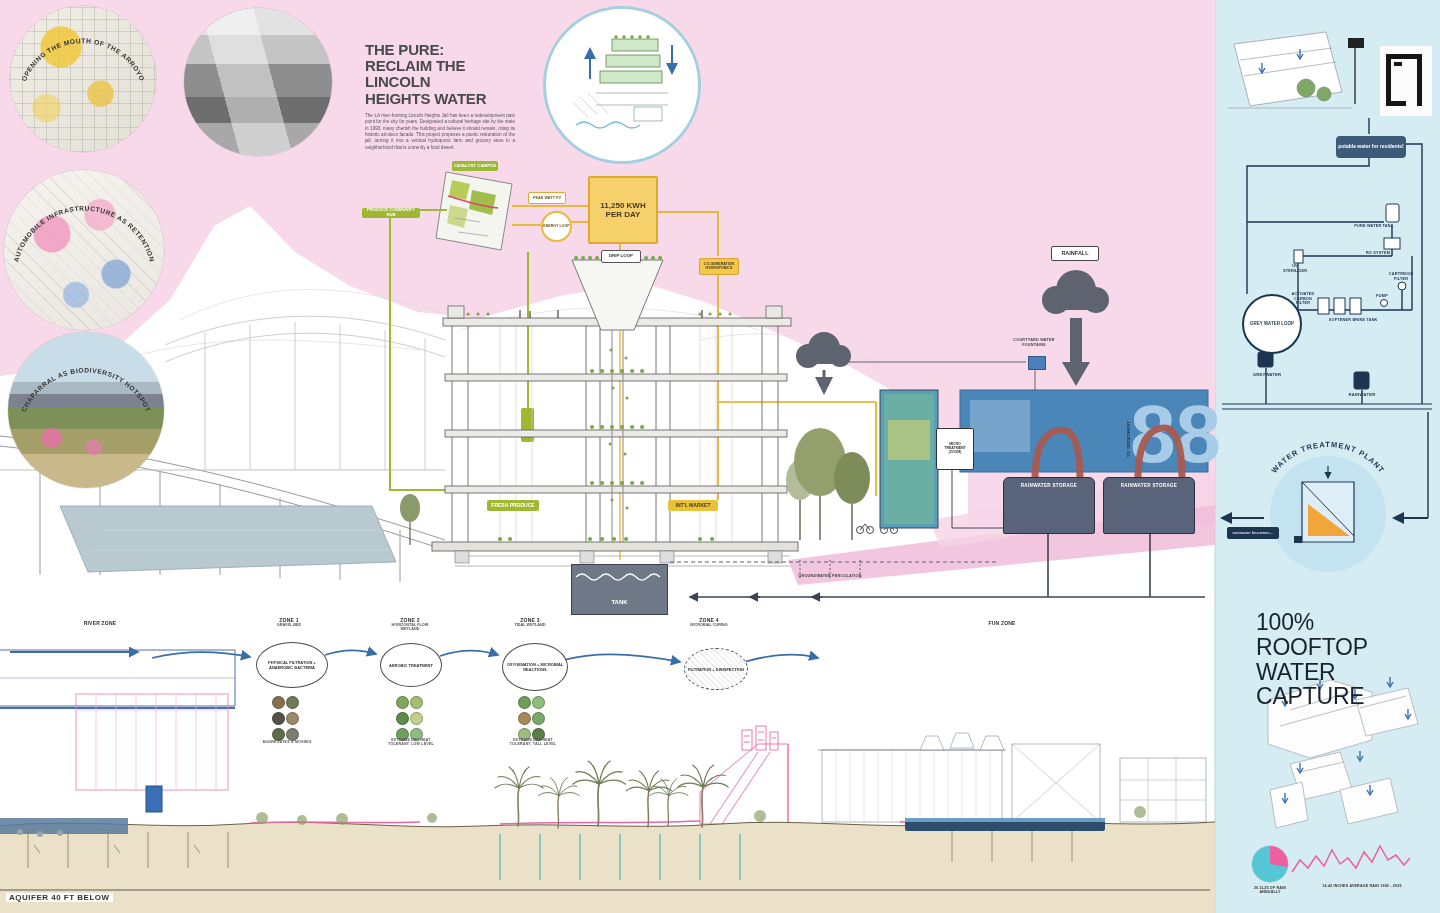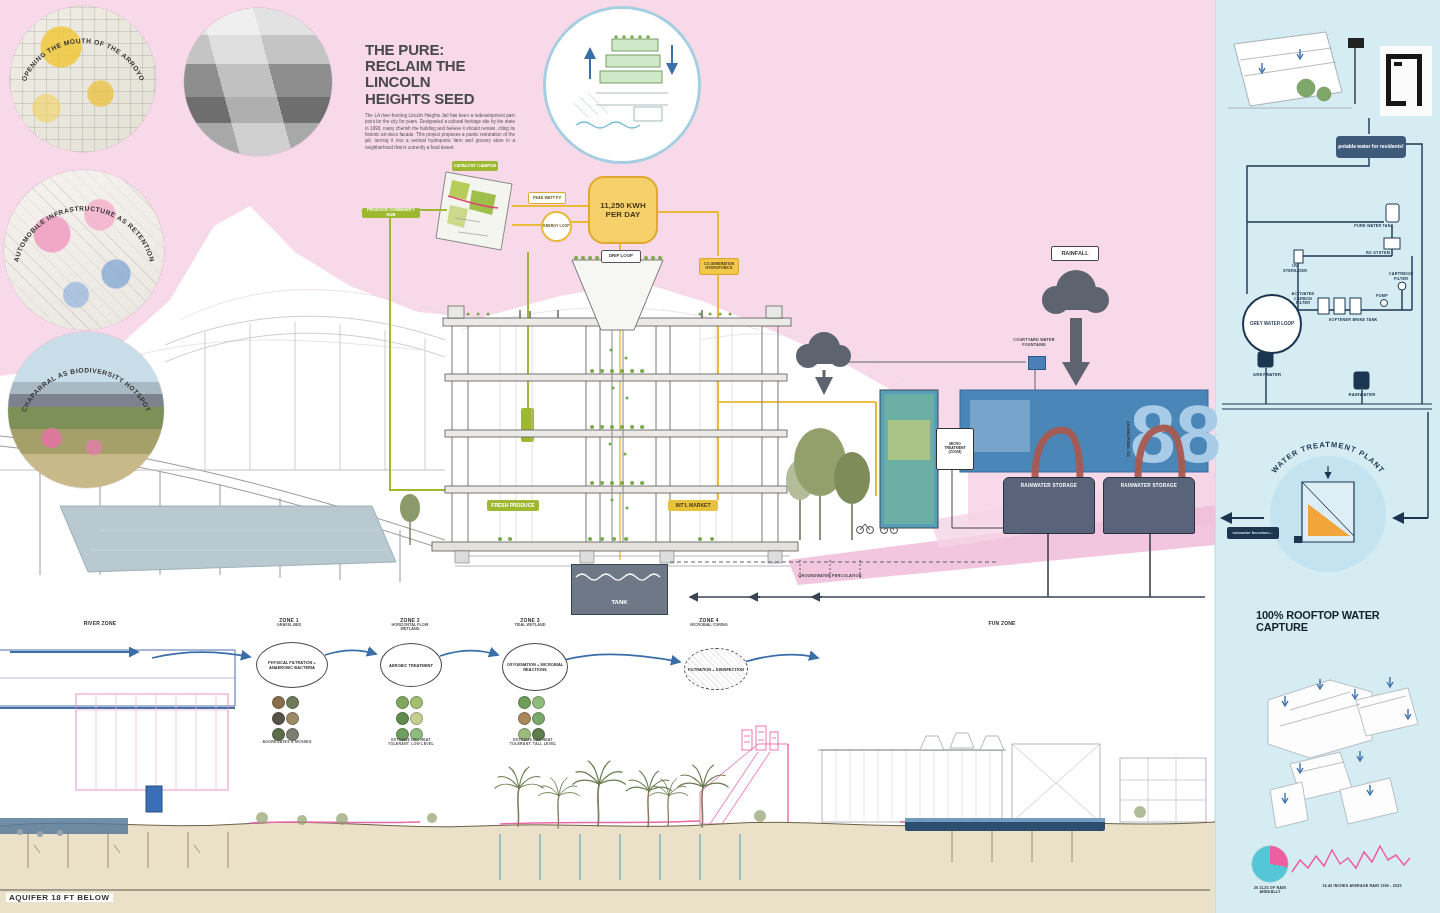--- a/index.html
+++ b/index.html
@@ -454,21 +454,21 @@
           <path id="arc4" d="M13,95 A66,66 0 0 1 143,95"></path>
         </defs>
     <text class="arct"><textPath href="#arc4" startOffset="50%">CHAPARRAL AS BIODIVERSITY HOTSPOT</textPath></text>
       </svg>
 </div>
 
 <div class="a" style="left:365px;top:42px;width:150px">
   <div style="font-size:15px;font-weight:900;color:#4a4a4a;letter-spacing:-.2px;line-height:1.08">
     <div>THE PURE:</div>
     <div>RECLAIM THE LINCOLN</div>
-    <div>HEIGHTS SEED</div>
+    <div>HEIGHTS WATER</div>
   </div>
   <div style="margin-top:6px;font-size:4.6px;color:#555;line-height:1.4;text-align:justify;font-weight:400">The LA river-fronting Lincoln Heights Jail has been a redevelopment pain point for the city for years. Designated a cultural heritage site by the state in 1993, many cherish the building and believe it should remain, citing its historic art-deco facade. This project proposes a poetic restoration of the jail, turning it into a vertical hydroponic farm and grocery store in a neighborhood that is currently a food desert.</div>
 </div>
 
 <div class="circle" style="left:543px;top:6px;width:152px;height:152px;background:#fff;border:3px solid #a5cfe0">
   <svg width="152" height="152" viewBox="0 0 152 152">
     <g stroke="#5a8a4a" stroke-width=".8">
       <rect x="66" y="30" width="46" height="12" fill="#cfe8c8"></rect>
       <rect x="60" y="46" width="54" height="12" fill="#cfe8c8"></rect>
       <rect x="54" y="62" width="62" height="12" fill="#cfe8c8"></rect>
@@ -478,21 +478,21 @@
       <path d="M126,36 V64" marker-end="url(#mB)"></path>
           <path d="M44,70 V40" marker-end="url(#mB)"></path>
     </g>
     <path d="M50,84 H122 M50,96 H122" stroke="#9aa" stroke-width=".8"></path>
     <rect x="88" y="98" width="28" height="14" fill="none" stroke="#8aa" stroke-width=".8"></rect>
     <path d="M30,116 Q38,110 46,116 T62,116 T78,116 T94,116" stroke="#7ab8d8" stroke-width="1.4" fill="none"></path>
     <path d="M28,94 l14,14 M34,88 l18,18 M42,84 l20,20" stroke="#b8d4e4" stroke-width=".8"></path>
   </svg>
 </div>
 
-<div class="a" style="left:588px;top:176px;width:66px;height:64px;background:#f6d06b;border:2px solid #e0a82e;border-radius:16px;display:flex;flex-direction:column;align-items:center;justify-content:center">
+<div class="a" style="left:588px;top:176px;width:66px;height:64px;background:#f6d06b;border:2px solid #e0a82e;border-radius:2px;display:flex;flex-direction:column;align-items:center;justify-content:center">
   <div style="font-size:8px;font-weight:900;color:#4a3a1a">11,250 KWH</div>
   <div style="font-size:8px;font-weight:900;color:#4a3a1a">PER DAY</div>
 </div>
 <div class="pill" style="left:528px;top:192px;width:36px;height:10px;background:#fff;border:1px solid #e0a82e;font-size:3.8px;color:#6a5a20">PEAK WATT PV</div>
 <div class="pill" style="left:541px;top:211px;width:27px;height:27px;border-radius:50%;background:#fff;border:2px solid #e9b93c;font-size:3.6px;color:#6a5a20">ENERGY LOOP</div>
 <div class="pill" style="left:601px;top:250px;width:38px;height:11px;background:#fff;border:1px solid #555;font-size:4.4px;color:#333">DRIP LOOP</div>
 <div class="pill" style="left:699px;top:258px;width:38px;height:15px;background:#f2c84b;border:1px solid #d8a52e;font-size:3.6px;color:#4a3a1a">CO-GENERATION HYDROPONICS</div>
 <div class="pill" style="left:452px;top:161px;width:46px;height:10px;background:#9fb832;color:#fff;font-size:4.4px">CATALYST CAMPUS</div>
 <div class="pill" style="left:362px;top:208px;width:58px;height:10px;background:#9fb832;color:#fff;font-size:4.2px">PRODUCE COMMUNITY HUB</div>
 <div class="pill" style="left:487px;top:500px;width:52px;height:11px;background:#9fb832;color:#fff;font-size:5px">FRESH PRODUCE</div>
@@ -564,33 +564,33 @@
       <span></span>
       <span></span>
       <span></span>
       <span></span>
       <span></span>
     </div>
 <div class="t" style="left:258px;top:740px;width:58px;font-size:3.6px;color:#555">AGGREGATES &amp; MOSSES</div>
 <div class="t" style="left:382px;top:738px;width:58px;font-size:3.6px;color:#555">EXTREME DRY HEAT TOLERANT, LOW LEVEL</div>
 <div class="t" style="left:504px;top:738px;width:58px;font-size:3.6px;color:#555">EXTREME DRY HEAT TOLERANT, TALL LEVEL</div>
 
-<div class="a" style="left:6px;top:893px;background:#fff;padding:0 3px;font-size:8px;font-weight:700;color:#333;letter-spacing:.5px">AQUIFER 18 FT BELOW</div>
+<div class="a" style="left:6px;top:893px;background:#fff;padding:0 3px;font-size:8px;font-weight:700;color:#333;letter-spacing:.5px">AQUIFER 40 FT BELOW</div>
 
 <div class="pill" style="left:1336px;top:136px;width:66px;height:20px;background:#3d5a7a;color:#fff;font-size:5px;border-radius:4px;padding:1px 2px">potable water for residents!</div>
 <div class="rplabel" style="left:1348px;top:224px;width:52px">PURE WATER TANK</div>
 <div class="rplabel" style="left:1356px;top:251px;width:44px">RO SYSTEM</div>
 <div class="rplabel" style="left:1280px;top:264px;width:30px">UV STERILIZER</div>
 <div class="rplabel" style="left:1386px;top:272px;width:30px">CARTRIDGE FILTER</div>
 <div class="rplabel" style="left:1370px;top:294px;width:24px">PUMP</div>
 <div class="rplabel" style="left:1290px;top:292px;width:26px">ACTIVATED CARBON FILTER</div>
 <div class="rplabel" style="left:1326px;top:318px;width:28px">SOFTENER</div>
 <div class="rplabel" style="left:1352px;top:318px;width:26px">BRINE TANK</div>
 <div class="pill" style="left:1242px;top:294px;width:48px;height:48px;border-radius:50%;background:#fff;border:2px solid #1c3652;font-size:4.5px;color:#1c3652;padding:4px">GREY WATER LOOP</div>
 <div class="rplabel" style="left:1252px;top:372px;width:30px;font-size:4.2px">GREYWATER</div>
 <div class="rplabel" style="left:1344px;top:392px;width:36px;font-size:4.2px">RAINWATER</div>
 <div class="pill" style="left:1227px;top:527px;width:52px;height:12px;background:#1c3652;color:#fff;font-size:4.4px;font-weight:400">rainwater becomes...</div>
-<div class="a" style="left:1256px;top:610px;width:160px;font-size:11px;font-weight:700;color:#16222e;line-height:1.08;letter-spacing:-.2px">100% ROOFTOP WATER CAPTURE</div>
+<div class="a" style="left:1256px;top:610px;width:160px;font-size:23px;font-weight:400;color:#16222e;line-height:1.08;letter-spacing:-.2px">100% ROOFTOP WATER CAPTURE</div>
 <div class="a" style="left:1252px;top:846px;width:36px;height:36px;border-radius:50%;background:conic-gradient(#ee5fa2 0deg 100deg,#55c6d6 100deg 360deg);box-shadow:0 0 0 .5px rgba(0,0,0,.2)"></div>
 <div class="t" style="left:1244px;top:886px;width:52px;font-size:3.6px;color:#333">26 2L25 OF RAIN ANNUALLY</div>
 <div class="t" style="left:1316px;top:884px;width:92px;font-size:3.6px;color:#333">14.42 INCHES AVERAGE RAIN 1990 - 2025</div>
 
 </div>
 
 </body></html>

